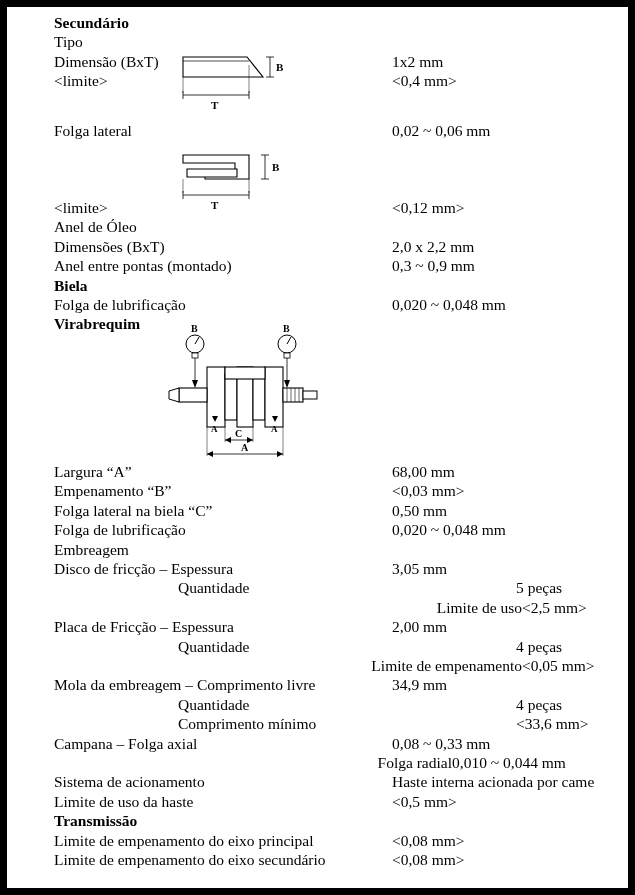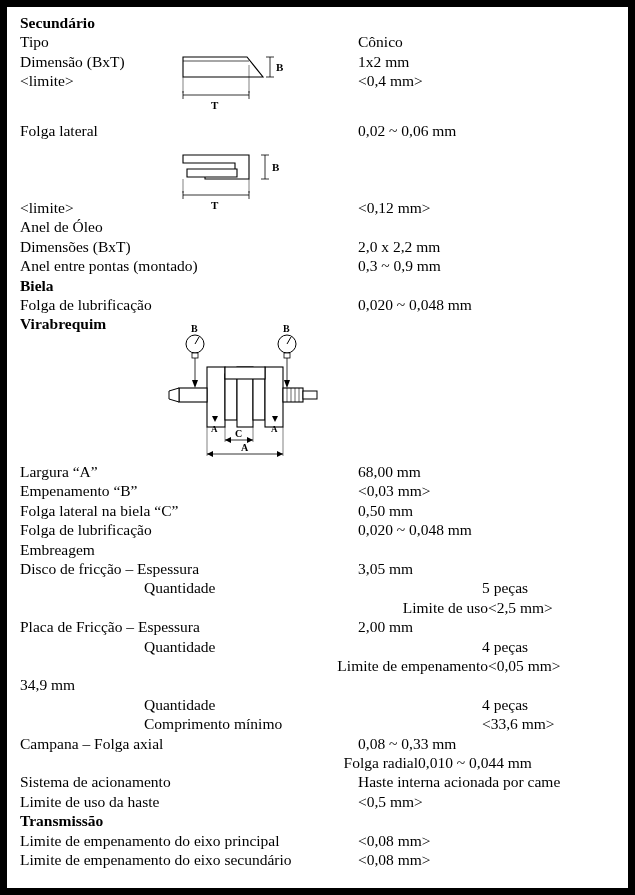--- a/index.html
+++ b/index.html
@@ -34,20 +34,21 @@
     display: flex;
     align-items: flex-start;
     line-height: 19.4px;
     font-size: 15.5px;
     white-space: nowrap;
   }
   .label {
     width: 338px;
     flex: 0 0 338px;
     overflow: visible;
+    margin-left: 34px;
   }
   .value {
     flex: 1 1 auto;
   }
   .bold {
     font-weight: bold;
   }
   .ind1 { padding-left: 124px; }
   .ind2 { padding-left: 130px; text-align: right; }
   .ind3 { padding-left: 60px; text-align: right; }
@@ -178,21 +179,20 @@
         <line x1="128" y1="105" x2="128" y2="134" stroke="#000" stroke-width="0.5"></line>
       </svg>
     </div>
 
     <div class="row bold">
       <div class="label">Secundário</div>
     </div>
 
     <div class="row">
       <div class="label">Tipo</div>
-      <div class="value">Cônico</div>
     </div>
     <div class="row">
       <div class="label">Dimensão (BxT)</div>
       <div class="value">1x2 mm</div>
     </div>
     <div class="row">
       <div class="label">&lt;limite&gt;</div>
       <div class="value">&lt;0,4 mm&gt;</div>
     </div>
 
@@ -277,20 +277,21 @@
     </div>
     <div class="row">
       <div class="label ind1">Quantidade</div>
       <div class="value">4 peças</div>
     </div>
     <div class="row">
       <div class="label ind2">Limite de empenamento</div>
       <div class="value">&lt;0,05 mm&gt;</div>
     </div>
     <div class="row">
+      <div class="label">Mola da embreagem – Comprimento livre</div>
       <div class="value">34,9 mm</div>
     </div>
     <div class="row">
       <div class="label ind1">Quantidade</div>
       <div class="value">4 peças</div>
     </div>
     <div class="row">
       <div class="label ind1">Comprimento mínimo</div>
       <div class="value">&lt;33,6 mm&gt;</div>
     </div>

